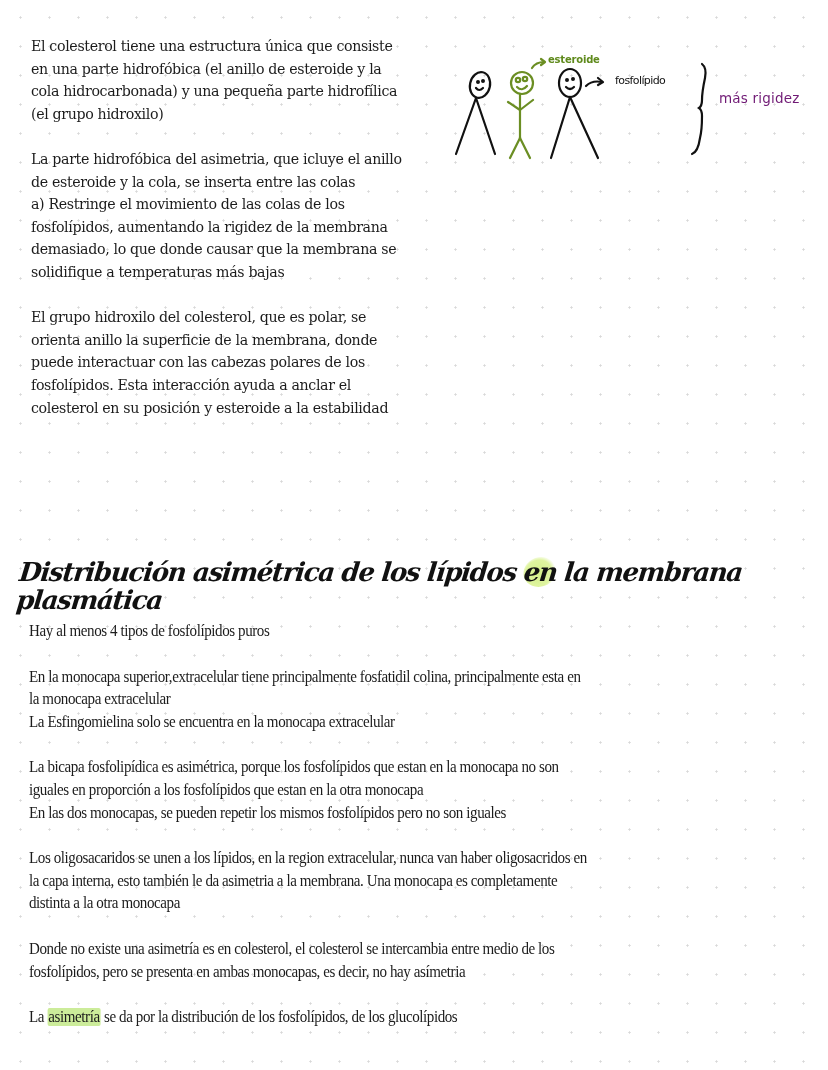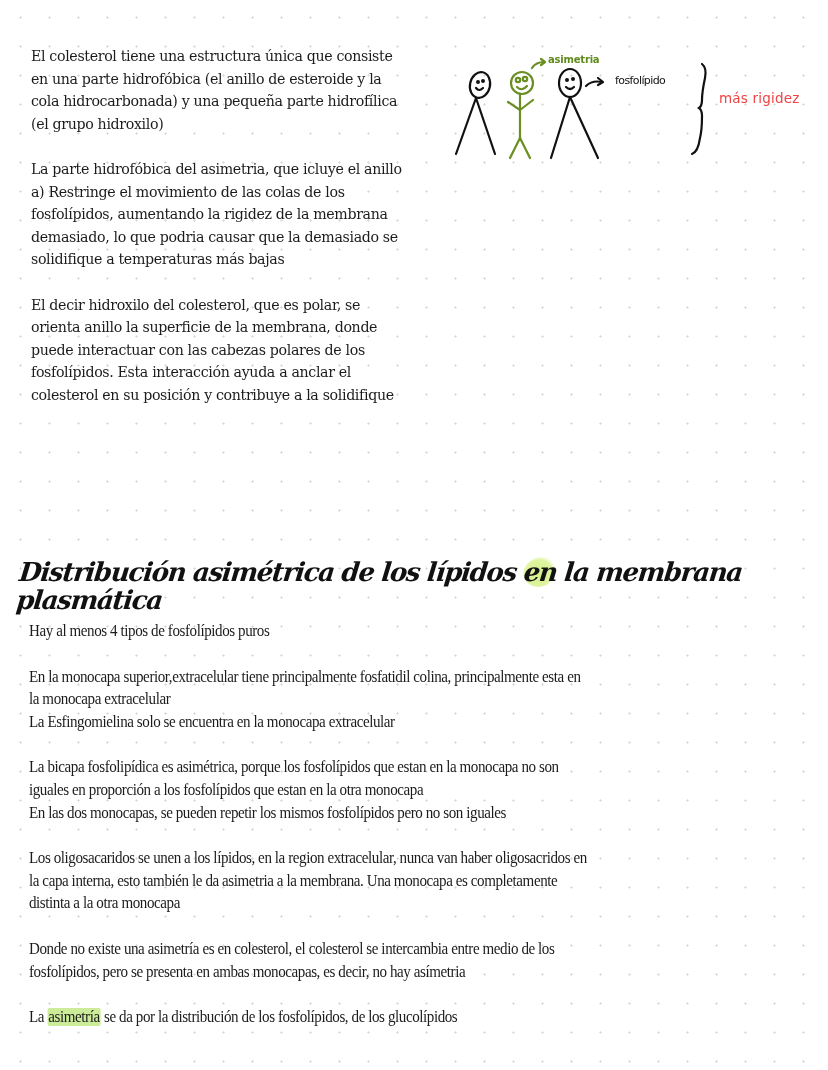--- a/index.html
+++ b/index.html
@@ -11,41 +11,41 @@
     background-size: 29px 29px;
     background-position: 6px 3px;
     position: relative;
     overflow: hidden;
     font-family: "DejaVu Serif", serif;
     color: #1a1a1a;
   }
   .top-text {
     position: absolute;
     left: 31px;
-    top: 45px;
+    top: 35px;
     width: 420px;
     font-family: "DejaVu Serif", serif;
     font-size: 14.2px;
     line-height: 22.6px;
     letter-spacing: -0.35px;
     color: #1c1c1c;
   }
   .top-text p { margin: 0 0 22.6px 0; }
   .line { display: block; white-space: nowrap; }
 
   .drawing { position: absolute; left: 440px; top: 40px; width: 388px; height: 130px; }
   .hand {
     position: absolute;
     font-family: "DejaVu Sans", sans-serif;
     font-weight: normal;
     white-space: nowrap;
   }
   .lbl-colesterol { left: 108px; top: 14px; font-size: 10px; color: #5f8a1c; letter-spacing: -0.2px; font-weight: bold; }
   .lbl-fosfolipido { left: 175px; top: 34px; font-size: 11px; color: #111; letter-spacing: -0.6px; }
-  .lbl-rigidez { left: 279px; top: 50px; font-size: 13.5px; color: #ef4444; letter-spacing: 0.2px; }
+  .lbl-rigidez { left: 279px; top: 50px; font-size: 13.5px; color: #701a75; letter-spacing: 0.2px; }
 
   .heading {
     position: absolute;
     left: 18px;
     top: 541px;
     width: 760px;
     font-family: "DejaVu Serif", serif;
     font-style: italic;
     font-weight: bold;
     font-size: 26px;
@@ -79,31 +79,32 @@
 
 <div class="top-text">
   <p>
     <span class="line">El colesterol tiene una estructura única que consiste</span>
     <span class="line">en una parte hidrofóbica (el anillo de esteroide y la</span>
     <span class="line">cola hidrocarbonada) y una pequeña parte hidrofílica</span>
     <span class="line">(el grupo hidroxilo)</span>
   </p>
   <p>
     <span class="line">La parte hidrofóbica del asimetria, que icluye el anillo</span>
+    <span class="line">de esteroide y la cola, se inserta entre las colas</span>
     <span class="line">a) Restringe el movimiento de las colas de los</span>
     <span class="line">fosfolípidos, aumentando la rigidez de la membrana</span>
-    <span class="line">demasiado, lo que podria causar que la demasiado se</span>
+    <span class="line">demasiado, lo que donde causar que la membrana se</span>
     <span class="line">solidifique a temperaturas más bajas</span>
   </p>
   <p>
-    <span class="line">El decir hidroxilo del colesterol, que es polar, se</span>
+    <span class="line">El grupo hidroxilo del colesterol, que es polar, se</span>
     <span class="line">orienta anillo la superficie de la membrana, donde</span>
     <span class="line">puede interactuar con las cabezas polares de los</span>
     <span class="line">fosfolípidos. Esta interacción ayuda a anclar el</span>
-    <span class="line">colesterol en su posición y contribuye a la solidifique</span>
+    <span class="line">colesterol en su posición y esteroide a la estabilidad</span>
   </p>
 </div>
 
 <div class="drawing">
   <svg width="388" height="130" viewBox="0 0 388 130">
 
     <g fill="none" stroke="#111" stroke-width="2.2" stroke-linecap="round" stroke-linejoin="round">
       <ellipse cx="40" cy="45" rx="10" ry="13" transform="rotate(12 40 45)"></ellipse>
       <circle cx="38" cy="42" r="0.9" fill="#111"></circle>
       <circle cx="43" cy="41" r="0.9" fill="#111"></circle>
@@ -133,21 +134,21 @@
       <path d="M130 57 L111 118"></path>
       <path d="M130 57 L158 118"></path>
       <path d="M146 46 q6 -6 16 -4"></path>
       <path d="M158 38 l5 4 l-5 3"></path>
     </g>
 
     <g fill="none" stroke="#111" stroke-width="2.2" stroke-linecap="round">
       <path d="M262 24 q5 4 3 14 q-3 14 -3 22 q0 6 -3 8 q3 2 3 8 q0 14 -2 22 q-2 14 -8 16"></path>
     </g>
   </svg>
-  <span class="hand lbl-colesterol">asimetria</span>
+  <span class="hand lbl-colesterol">esteroide</span>
   <span class="hand lbl-fosfolipido">fosfolípido</span>
   <span class="hand lbl-rigidez">más rigidez</span>
 </div>
 
 <h1 class="heading">
   <span>Distribución asimétrica de los lípidos </span><span class="hl-en">en</span><span> la membrana</span><br>
   <span>plasmática</span>
 </h1>
 
 <div class="bottom-text">

